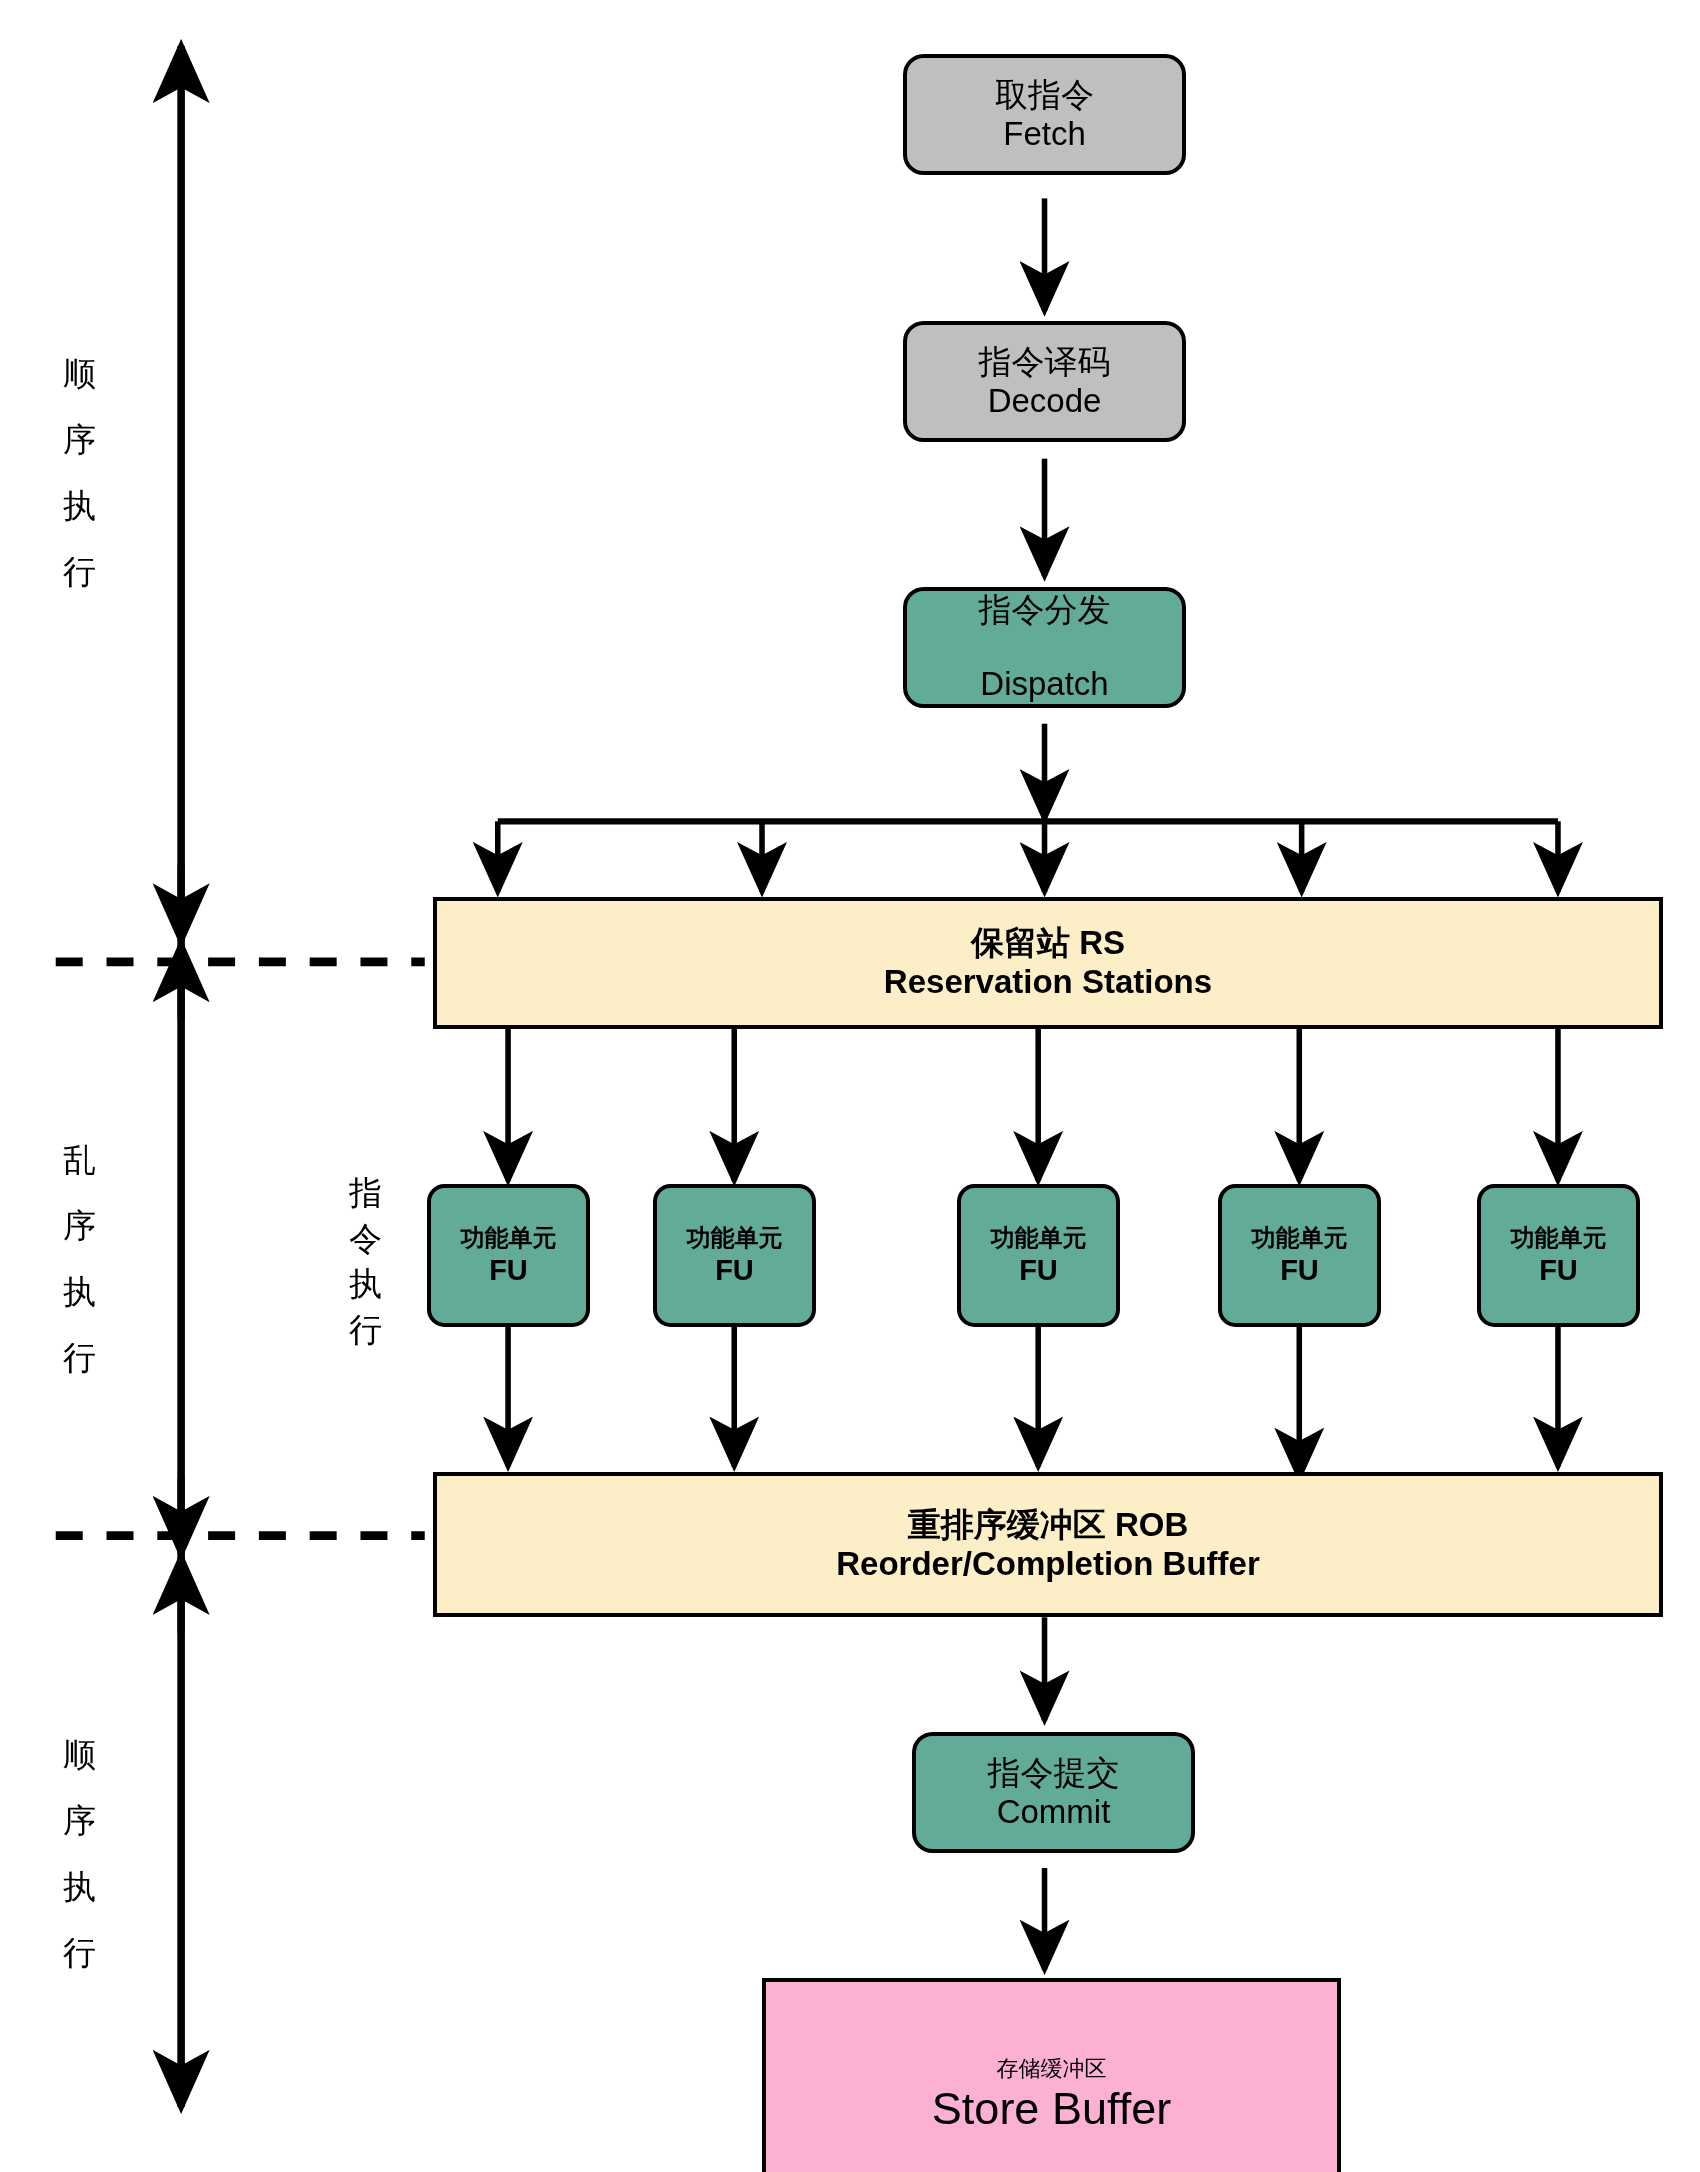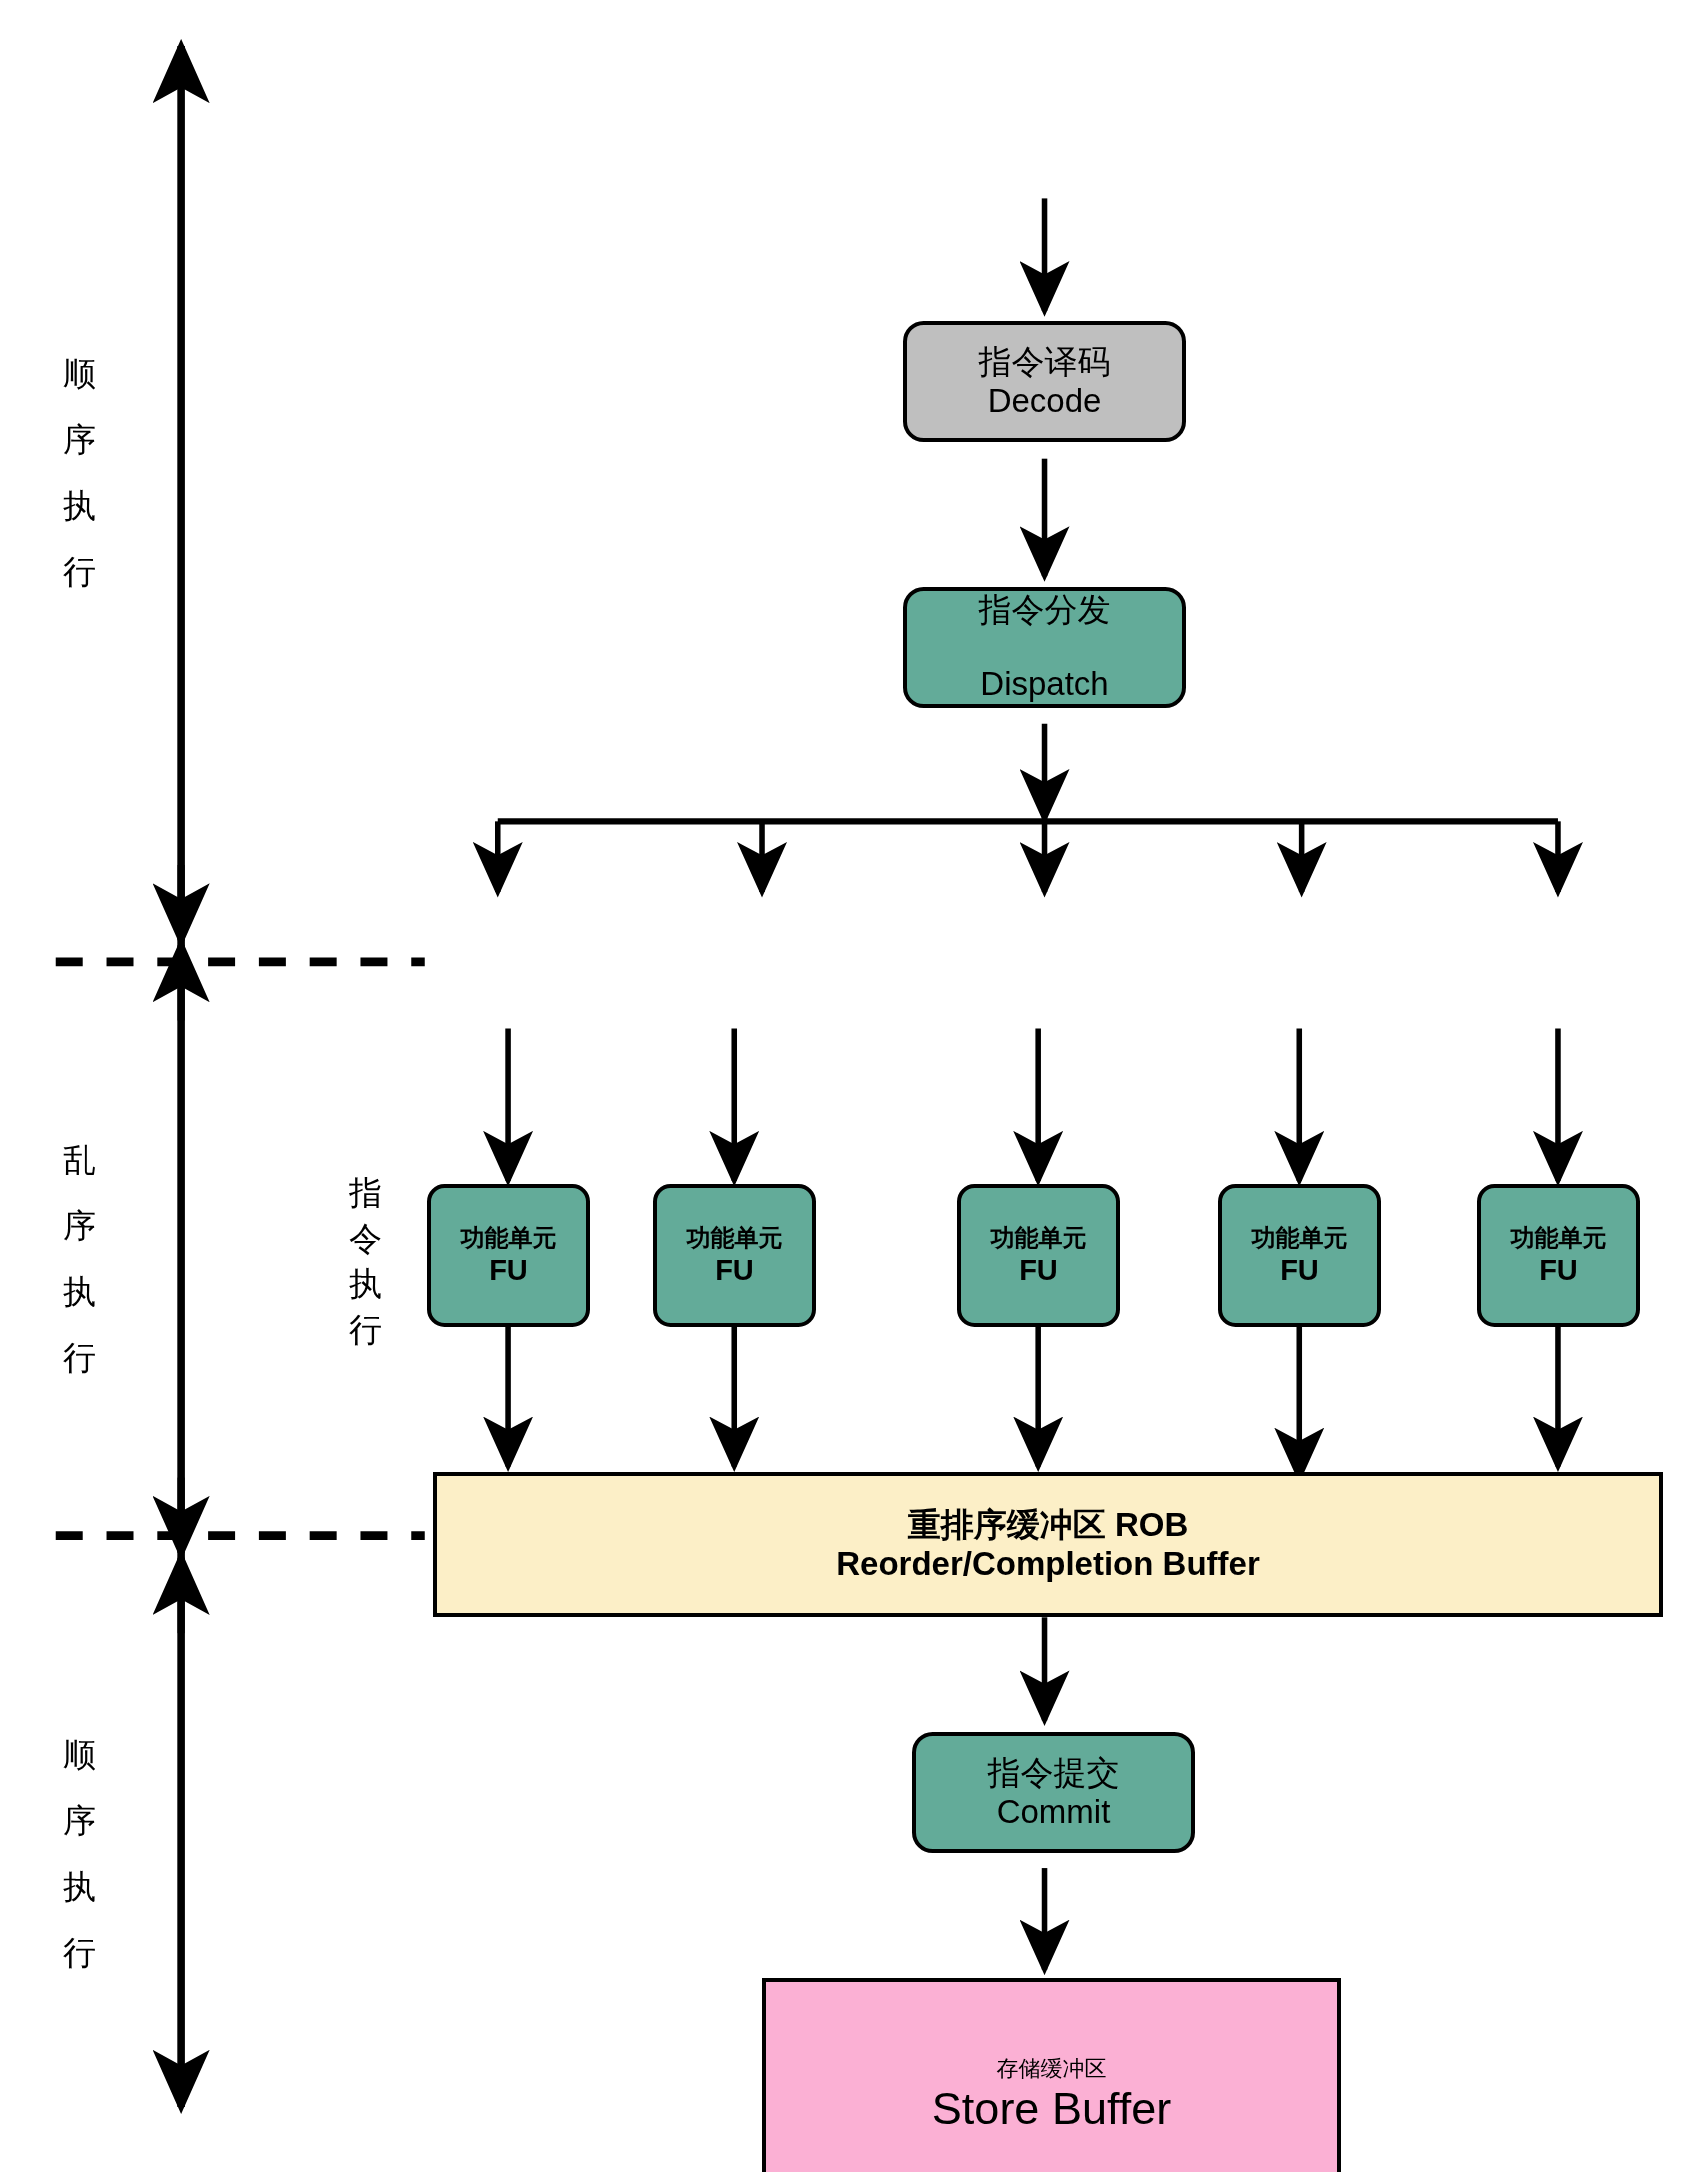--- a/index.html
+++ b/index.html
@@ -194,31 +194,39 @@
     <span>行</span>
   </div>
 
   <div class="vlabel vlabel-tight" style="left:349px; top:1176px;">
     <span>指</span>
     <span>令</span>
     <span>执</span>
     <span>行</span>
   </div>
 
+  <div class="node node-round stage-box fill-gray" style="top:54px;">
+    <span class="zh">取指令</span>
+    <span class="en">Fetch</span>
+  </div>
 
   <div class="node node-round stage-box fill-gray" style="top:321px;">
     <span class="zh">指令译码</span>
     <span class="en">Decode</span>
   </div>
 
   <div class="node node-round stage-box fill-teal" style="top:587px;justify-content:space-between;">
     <span class="zh">指令分发</span>
     <span class="en">Dispatch</span>
   </div>
 
+  <div class="node node-sq bar fill-cream" style="top:897px; height:132px;">
+    <span class="zh">保留站 RS</span>
+    <span class="en">Reservation Stations</span>
+  </div>
 
   <div class="node node-round fu fill-teal" style="left:427px; top:1184px;">
     <span class="zh">功能单元</span>
     <span class="en">FU</span>
   </div>
   <div class="node node-round fu fill-teal" style="left:653px; top:1184px;">
     <span class="zh">功能单元</span>
     <span class="en">FU</span>
   </div>
   <div class="node node-round fu fill-teal" style="left:957px; top:1184px;">

